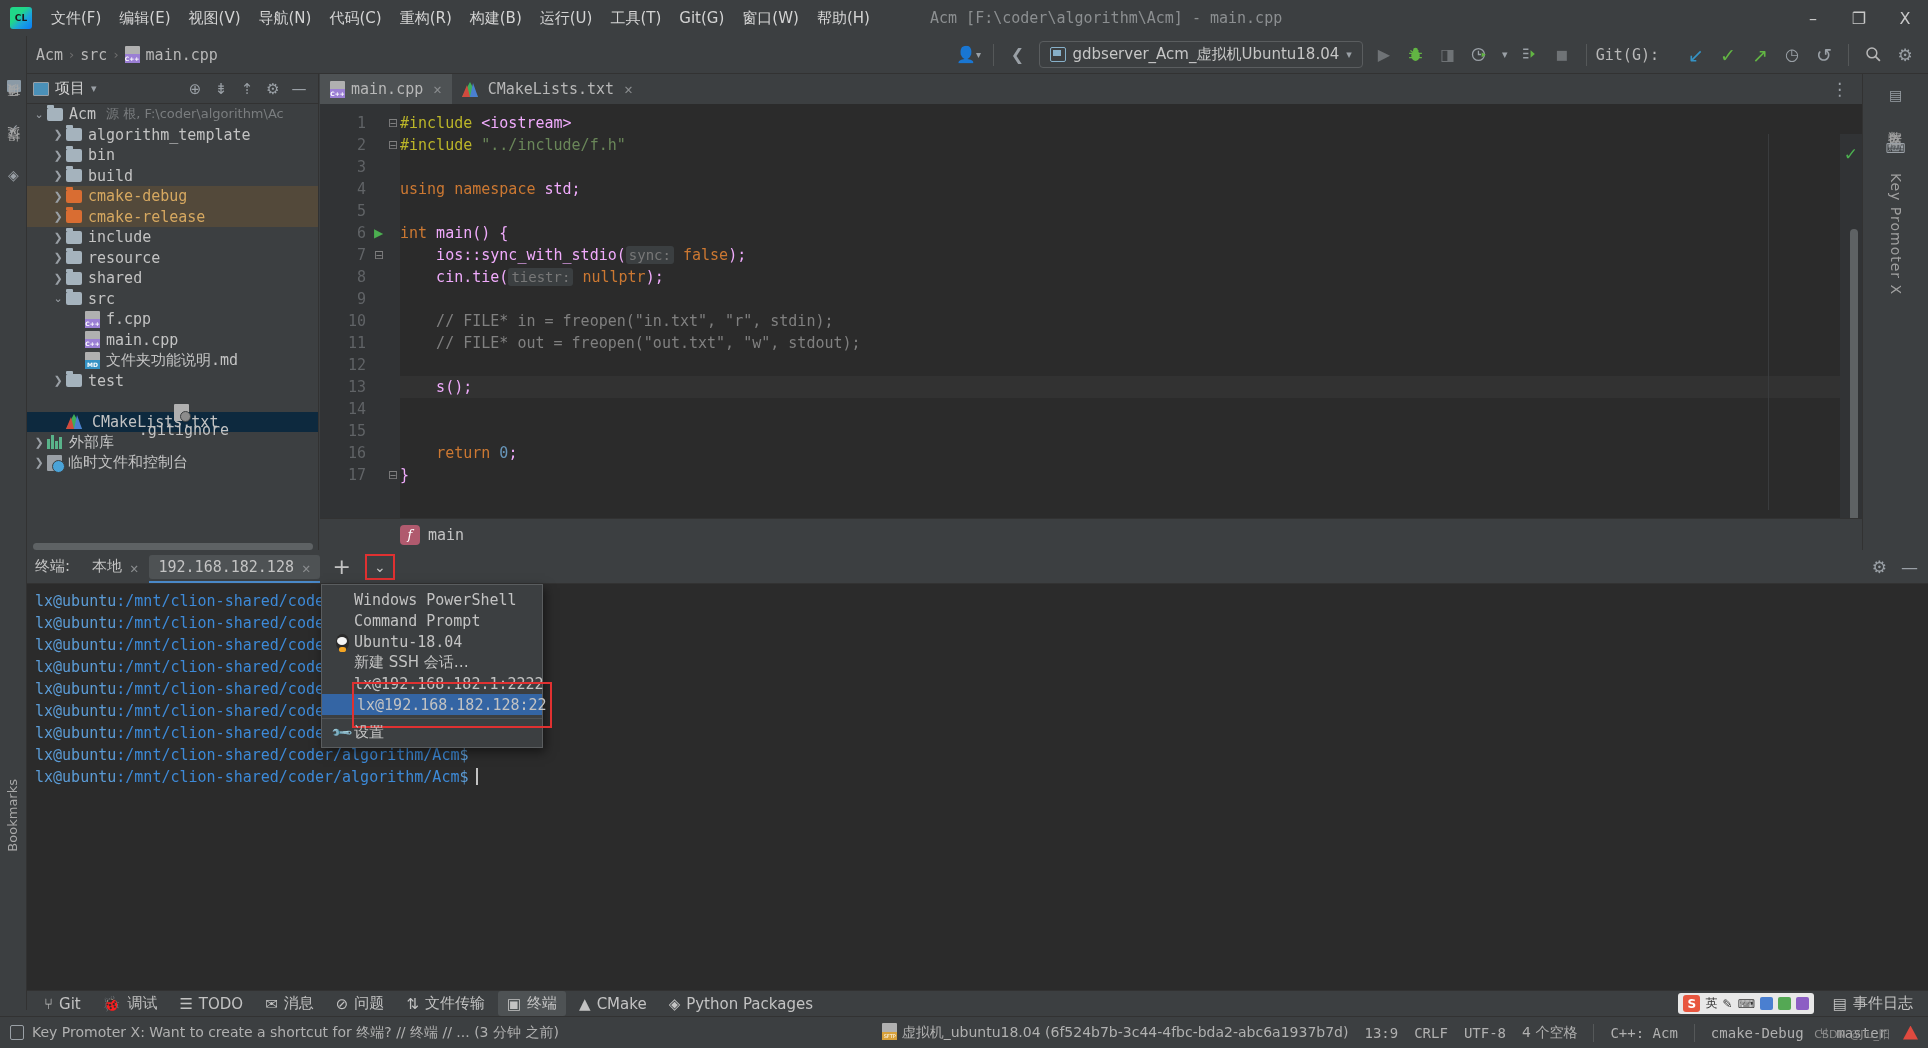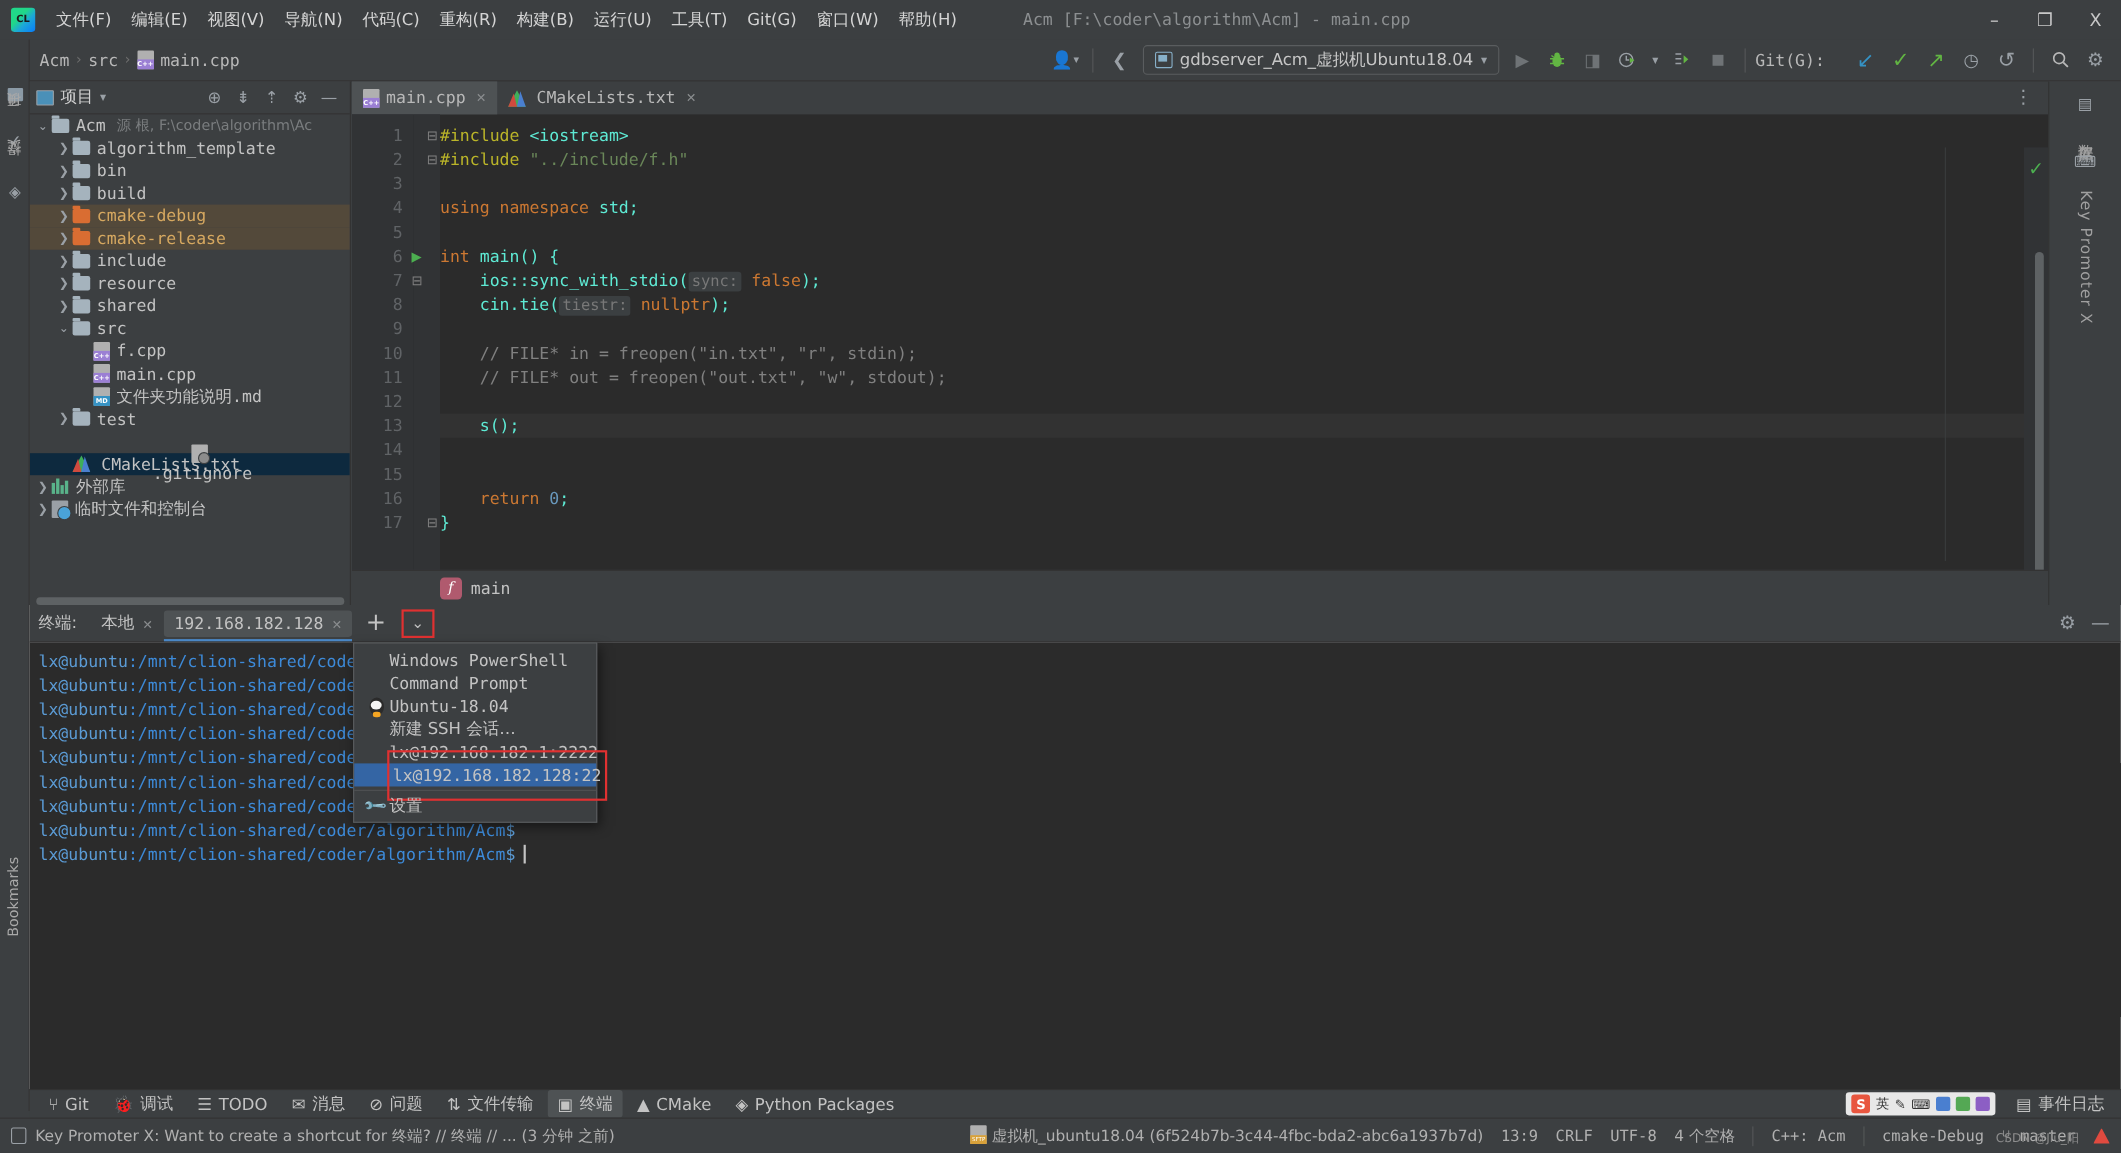--- a/index.html
+++ b/index.html
@@ -236,21 +236,21 @@
     position: absolute; left: 80px; top: 8px; right: 0; bottom: 0;
     font-family: "DejaVu Sans Mono", monospace; font-size: 15px; white-space: pre;
   }
   .cl { height: 22px; line-height: 22px; }
   .cl.cur { background: #323232; }
   .k-pre { color: #bbb529; }
   .k-kw { color: #cc7832; }
   .k-str { color: #6a8759; }
   .k-cmt { color: #808080; }
   .k-num { color: #6897bb; }
-  .k-txt { color: #5eead4; }
+  .k-txt { color: #f0abfc; }
   .k-hint {
     background: #3b3f41; color: #787878; border-radius: 3px; padding: 1px 3px;
     font-size: 14px;
   }
   .run-mark { color: #4caf50; font-size: 12px; }
   .fold {
     color: #808080; font-size: 12px; font-family: "DejaVu Sans", sans-serif;
   }
   .edit-right-bar {
     position: absolute; right: 0; top: 30px; width: 22px; bottom: 0; background: #313335;
@@ -278,21 +278,21 @@
     position: absolute; right: 0; top: 74px; width: 66px; height: 476px; background: #3c3f41;
     border-left: 1px solid #323232;
   }
   .vtext {
     writing-mode: vertical-rl; color: #a0a0a0; font-size: 14px; padding: 10px 0;
     letter-spacing: 1px;
   }
 
   
   .term-panel {
-    position: absolute; left: 27px; top: 550px; right: 0; height: 440px; background: #e5e5e5;
+    position: absolute; left: 27px; top: 550px; right: 0; height: 440px; background: #14532d;
   }
   .term-head {
     height: 34px; background: #3c3f41; display: flex; align-items: center; padding-left: 8px;
     border-bottom: 1px solid #323232;
   }
   .term-label { color: #c3c3c3; font-size: 15px; margin-right: 12px; }
   .term-tab {
     display: flex; align-items: flex-end; gap: 8px; padding: 3px 10px; font-size: 15px;
     color: #c3c3c3; font-family: "DejaVu Sans Mono", monospace; border-radius: 3px;
   }

